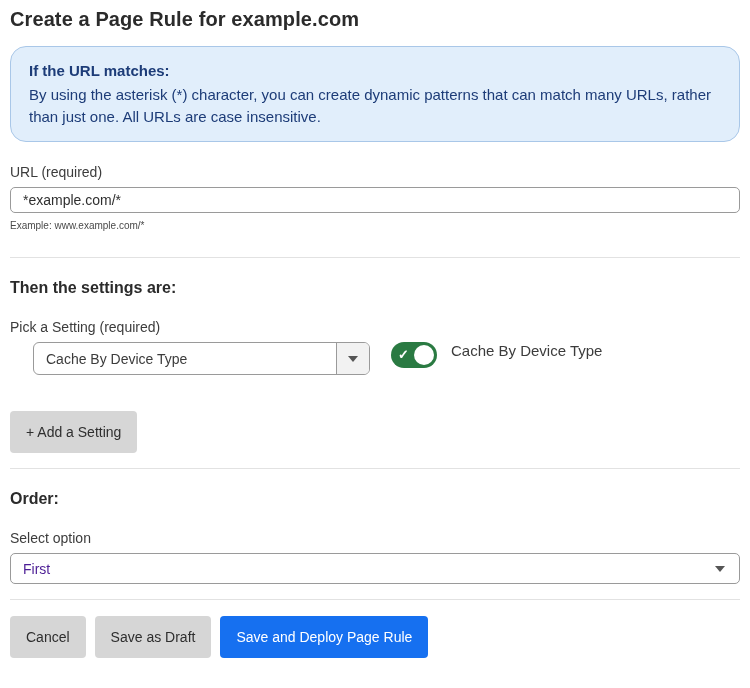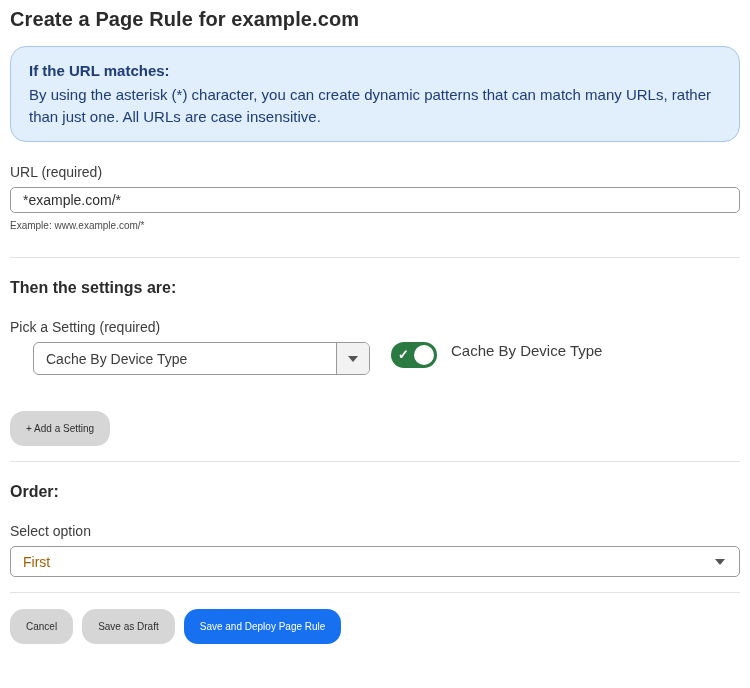--- a/index.html
+++ b/index.html
@@ -154,24 +154,24 @@
     font-size: 15px;
     color: #3c3c3c;
     margin-left: 14px;
   }
 
   
   .btn {
     display: inline-flex;
     align-items: center;
     justify-content: center;
-    height: 35px;
+    height: 42px;
     border: none;
-    border-radius: 14px;
-    font-size: 10px;
+    border-radius: 4px;
+    font-size: 14px;
     font-family: "Liberation Sans", sans-serif;
     cursor: pointer;
     padding: 0 16px;
   }
   .btn-gray {
     background: #d6d6d6;
     color: #2e2e2e;
   }
   .btn-primary {
     background: #1670f0;
@@ -184,21 +184,21 @@
     position: relative;
     width: 100%;
     height: 31px;
     border: 1px solid #9a9a9a;
     border-radius: 5px;
     background: #ffffff;
     display: flex;
     align-items: center;
     padding: 0 34px 0 12px;
     font-size: 14px;
-    color: #a16207;
+    color: #4c1d95;
     cursor: pointer;
   }
   .select-box .caret-down {
     position: absolute;
     right: 14px;
     top: 50%;
     margin-top: -3px;
   }
   .order-helper {
     font-size: 14.5px;

